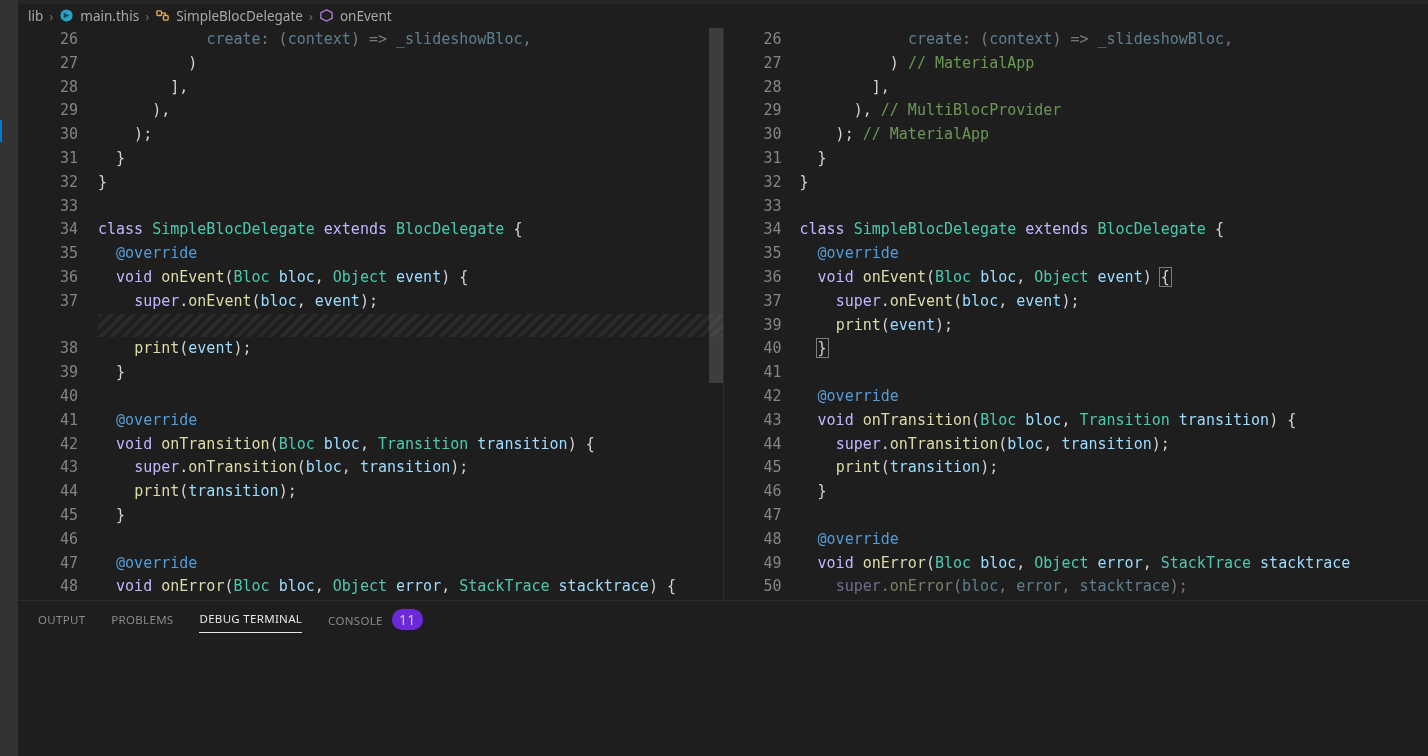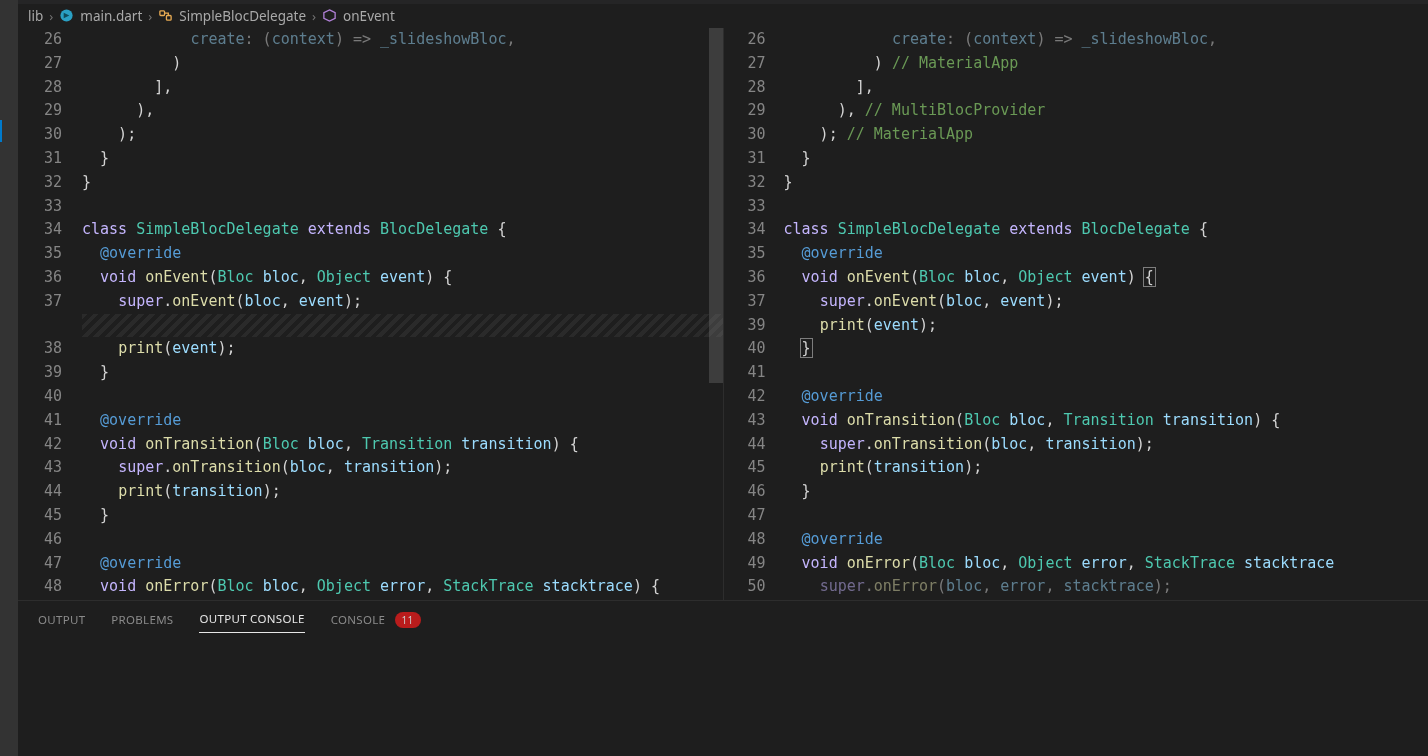--- a/index.html
+++ b/index.html
@@ -62,20 +62,21 @@
 }
 .pane {
   flex: 1;
   min-width: 0;
   position: relative;
   overflow: hidden;
 }
 .pane.left { border-right: 1px solid #2d2d2d; }
 .code-view {
   line-height: 23.8px;
+  margin-left: 16px;
 }
 .line {
   display: flex;
   white-space: pre;
 }
 .gutter {
   width: 64px;
   text-align: right;
   padding-right: 20px;
   color: #858585;
@@ -123,25 +124,25 @@
   display: flex;
   align-items: center;
   gap: 26px;
   font-size: 11.5px;
   letter-spacing: .3px;
   color: #8a8a8a;
 }
 .panel-tab { cursor: pointer; padding-bottom: 6px; }
 .panel-tab.active { color: #e7e7e7; border-bottom: 1px solid #e7e7e7; }
 .badge {
-  background: #b91c1c;
+  background: #6d28d9;
   color: #cccccc;
   border-radius: 10px;
   padding: 1px 7px;
-  font-size: 10px;
+  font-size: 14px;
   margin-left: 6px;
 }
 </style>
 </head>
 <body>
 
 <div class="activity-bar">
   <div class="activity-active"></div>
 </div>
 
@@ -150,21 +151,21 @@
 
   <div class="breadcrumb">
     <span>lib</span>
     <span class="chev">›</span>
     <span class="bc-icon">
       <svg width="15" height="15" viewBox="0 0 16 16">
           <circle cx="8" cy="8" r="6.5" fill="#2aa0c4"></circle>
           <path d="M5 5 L11 8 L5 11 Z" fill="#0f4c5c"></path>
         </svg>
     </span>
-    <span>main.dart</span>
+    <span>main.this</span>
     <span class="chev">›</span>
     <span class="bc-icon">
       <svg width="15" height="15" viewBox="0 0 16 16">
           <rect x="2" y="3" width="5" height="5" rx="1" fill="none" stroke="#e8ab53" stroke-width="1.4"></rect>
           <rect x="9" y="8" width="5" height="5" rx="1" fill="none" stroke="#e8ab53" stroke-width="1.4"></rect>
           <path d="M7 5.5 H11 V8" fill="none" stroke="#e8ab53" stroke-width="1.4"></path>
         </svg>
     </span>
     <span>SimpleBlocDelegate</span>
     <span class="chev">›</span>
@@ -236,20 +237,20 @@
           <div class="line"><div class="gutter">49</div><div class="content"><span class="k-white">  </span><span class="k-blue">void </span><span class="k-fn">onError</span><span class="k-white">(</span><span class="k-teal">Bloc </span><span class="k-var">bloc</span><span class="k-white">, </span><span class="k-teal">Object </span><span class="k-var">error</span><span class="k-white">, </span><span class="k-teal">StackTrace </span><span class="k-var">stacktrace</span></div></div>
           <div class="line"><div class="gutter">50</div><div class="content dim"><span class="k-white">    </span><span class="k-blue">super</span><span class="k-white">.</span><span class="k-fn">onError</span><span class="k-white">(</span><span class="k-var">bloc</span><span class="k-white">, </span><span class="k-var">error</span><span class="k-white">, </span><span class="k-var">stacktrace</span><span class="k-white">);</span></div></div>
         </div>
     </div>
   </div>
 
   <div class="panel">
     <div class="panel-tabs">
       <span class="panel-tab">OUTPUT</span>
       <span class="panel-tab">PROBLEMS</span>
-      <span class="panel-tab active">OUTPUT CONSOLE</span>
+      <span class="panel-tab active">DEBUG TERMINAL</span>
       <span class="panel-tab">
         <span>CONSOLE</span>
         <span class="badge">11</span>
       </span>
     </div>
   </div>
 </div>
 
 </body></html>

